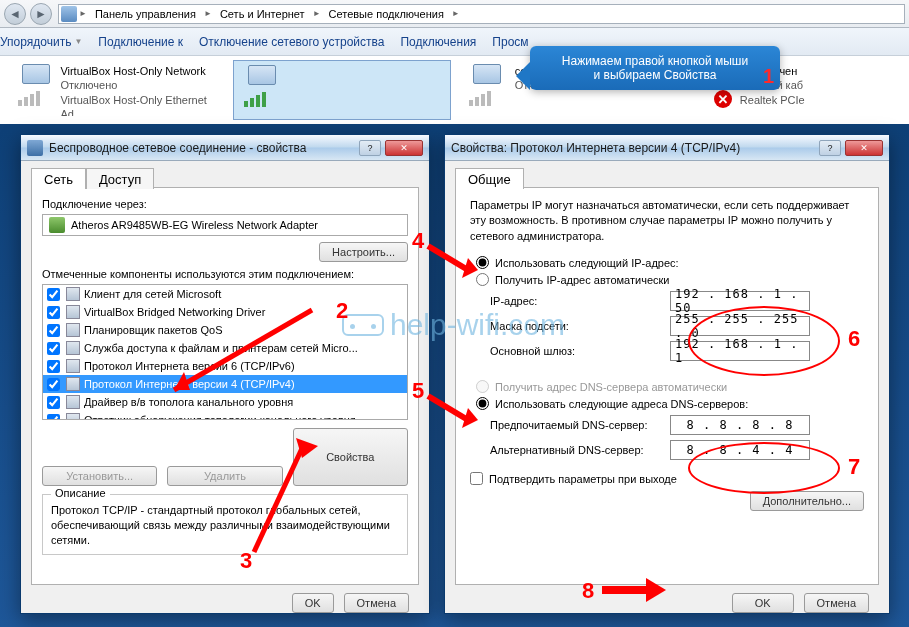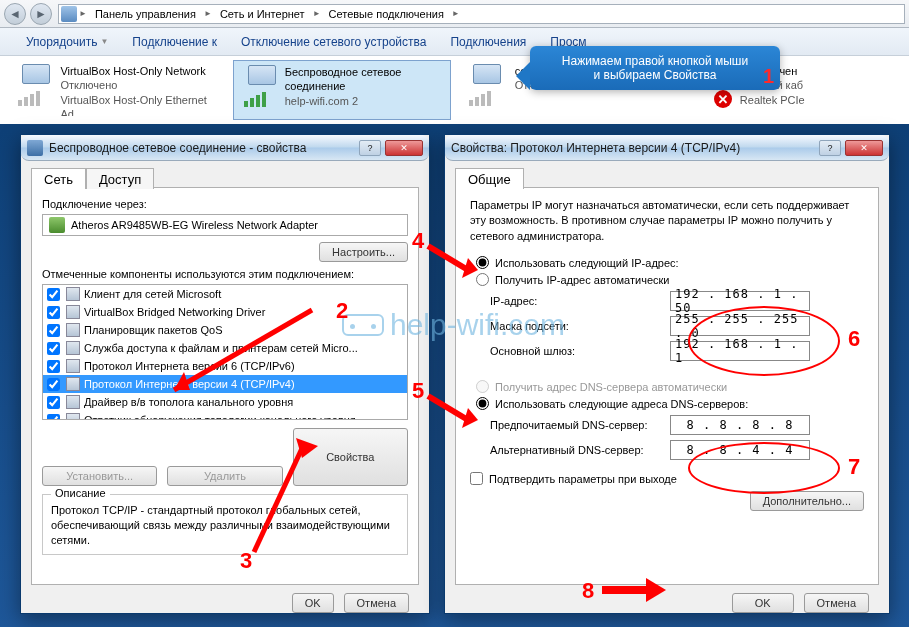--- a/index.html
+++ b/index.html
@@ -8,21 +8,21 @@
 
 .addr-bar { position: absolute; top: 0; left: 0; right: 0; height: 28px; background: linear-gradient(#f6f7f9,#e8ecf1); display: flex; align-items: center; padding: 0 4px; border-bottom: 1px solid #b0b8c2; }
 .nav-arrows { display: flex; gap: 4px; margin-right: 6px; }
 .nav-circle { width: 22px; height: 22px; border-radius: 50%; background: linear-gradient(#dfe7f1,#c3ced9); border: 1px solid #9aa6b1; display: flex; justify-content: center; align-items: center; color: #5a6672; font-size: 12px; }
 .breadcrumb { flex: 1; height: 20px; background: #fff; border: 1px solid #a6b0bb; display: flex; align-items: center; padding: 0 2px; gap: 2px; }
 .bc-item { padding: 0 6px; display: flex; align-items: center; gap: 4px; height: 18px; }
 .bc-sep { color: #666; font-size: 8px; }
 .bc-icon { width: 16px; height: 16px; background: linear-gradient(#9fc3e8,#5a8bc1); border-radius: 2px; }
 
 
-.toolbar { position: absolute; top: 28px; left: 0; right: 0; height: 28px; background: linear-gradient(#f0f5fb,#e2eaf3); border-bottom: 1px solid #c6cfd9; display: flex; align-items: center; padding: 0 26px; gap: 24px; font-size: 12px; color: #15428b; }
+.toolbar { position: absolute; top: 28px; left: 0; right: 0; height: 28px; background: linear-gradient(#f0f5fb,#e2eaf3); border-bottom: 1px solid #c6cfd9; display: flex; align-items: center; padding: 0 0; gap: 16px; font-size: 12px; color: #15428b; }
 .tb-item { display: flex; align-items: center; gap: 3px; cursor: pointer; }
 .tb-sep { color: #888; font-size: 8px; }
 
 
 .conn-area { position: absolute; top: 56px; left: 0; right: 0; height: 68px; background: #fff; display: flex; padding: 4px 8px; gap: 8px; }
 .conn-card { display: flex; gap: 6px; padding: 4px 8px; width: 250px; }
 .conn-card.sel { background: #cde6f7; border: 1px solid #7da2ce; }
 .conn-icon { width: 42px; height: 42px; position: relative; }
 .conn-icon .screen { width: 28px; height: 20px; background: linear-gradient(#d6e5f5,#a8c6e4); border: 1px solid #6a8caf; border-radius: 2px; position: absolute; top: 0; left: 6px; }
 .conn-icon .bars { position: absolute; bottom: 0; left: 2px; display: flex; gap: 2px; align-items: flex-end; }
@@ -33,21 +33,21 @@
 .conn-text { display: flex; flex-direction: column; font-size: 11px; line-height: 1.3; color: #555; overflow:hidden; }
 .conn-text .t1 { color: #000; }
 
 
 .tip { position: absolute; top: 46px; left: 530px; width: 250px; background: linear-gradient(#2b86d6,#1a6bb8); color: #fff; border-radius: 6px; padding: 8px 10px; font-size: 12px; text-align: center; box-shadow: 0 2px 8px rgba(0,0,0,.3); z-index: 5; }
 .tip::before { content:""; position:absolute; left:-28px; top:16px; border:14px solid transparent; border-right-color:#1f77c6; }
 .tip .num { position:absolute; right:6px; bottom:2px; color:#ff2a2a; font-size:20px; font-weight:bold; }
 
 
 .dlg { position: absolute; background: #f0f0f0; border: 1px solid #0a3a6e; box-shadow: 0 6px 20px rgba(0,0,0,.4); }
-.dlg .titlebar { height: 26px; background: linear-gradient(#f6f9ff 0%, #c0d9ee 48%, #abcbea 52%, #d8e7f4 100%); display: flex; align-items: center; padding: 0 6px; font-size: 12px; color: #1a1a1a; border-bottom: 1px solid #9ab; border-radius: 8px; }
+.dlg .titlebar { height: 26px; background: linear-gradient(#f6f9ff 0%, #c0d9ee 48%, #abcbea 52%, #d8e7f4 100%); display: flex; align-items: center; padding: 0 6px; font-size: 12px; color: #1a1a1a; border-bottom: 1px solid #9ab; }
 .dlg .titlebar .ticon { width:16px; height:16px; background:linear-gradient(#7fa8d4,#3d6fa6); border-radius:2px; margin-right:6px; }
 .dlg .titlebar .tbtns { margin-left:auto; display:flex; gap:4px; }
 .dlg .titlebar .tbtn { width:22px; height:16px; background:linear-gradient(#e3ecf5,#bfd1e4); border:1px solid #8fa5bb; border-radius:2px; display:flex; align-items:center; justify-content:center; font-size:9px; }
 .dlg .titlebar .tbtn.close { background:linear-gradient(#e99,#c33); color:#fff; border-color:#933; width:38px;}
 
 
 .dlg.left { top: 134px; left: 20px; width: 410px; height: 480px; }
 .dlg-body { padding: 6px 10px 8px; }
 .tabrow { display:flex; gap:-1px; margin-bottom:-1px; }
 .tab { padding:3px 12px 2px; background:#f6f6f6; border:1px solid #b0b0b0; border-bottom:none; font-size:13px; position:relative; top:1px; }
@@ -146,24 +146,20 @@
   <div class="conn-card sel">
     <div class="conn-icon">
         <div class="screen"></div>
         <div class="bars">
           <span></span>
           <span></span>
           <span></span>
           <span></span>
         </div>
       </div>
-    <div class="conn-text">
-      <span class="t1">Беспроводное сетевое соединение</span>
-      <span>help-wifi.com 2</span>
-    </div>
   </div>
   <div class="conn-card">
     <div class="conn-icon gray">
         <div class="screen"></div>
         <div class="bars">
           <span></span>
           <span></span>
           <span></span>
           <span></span>
         </div>

